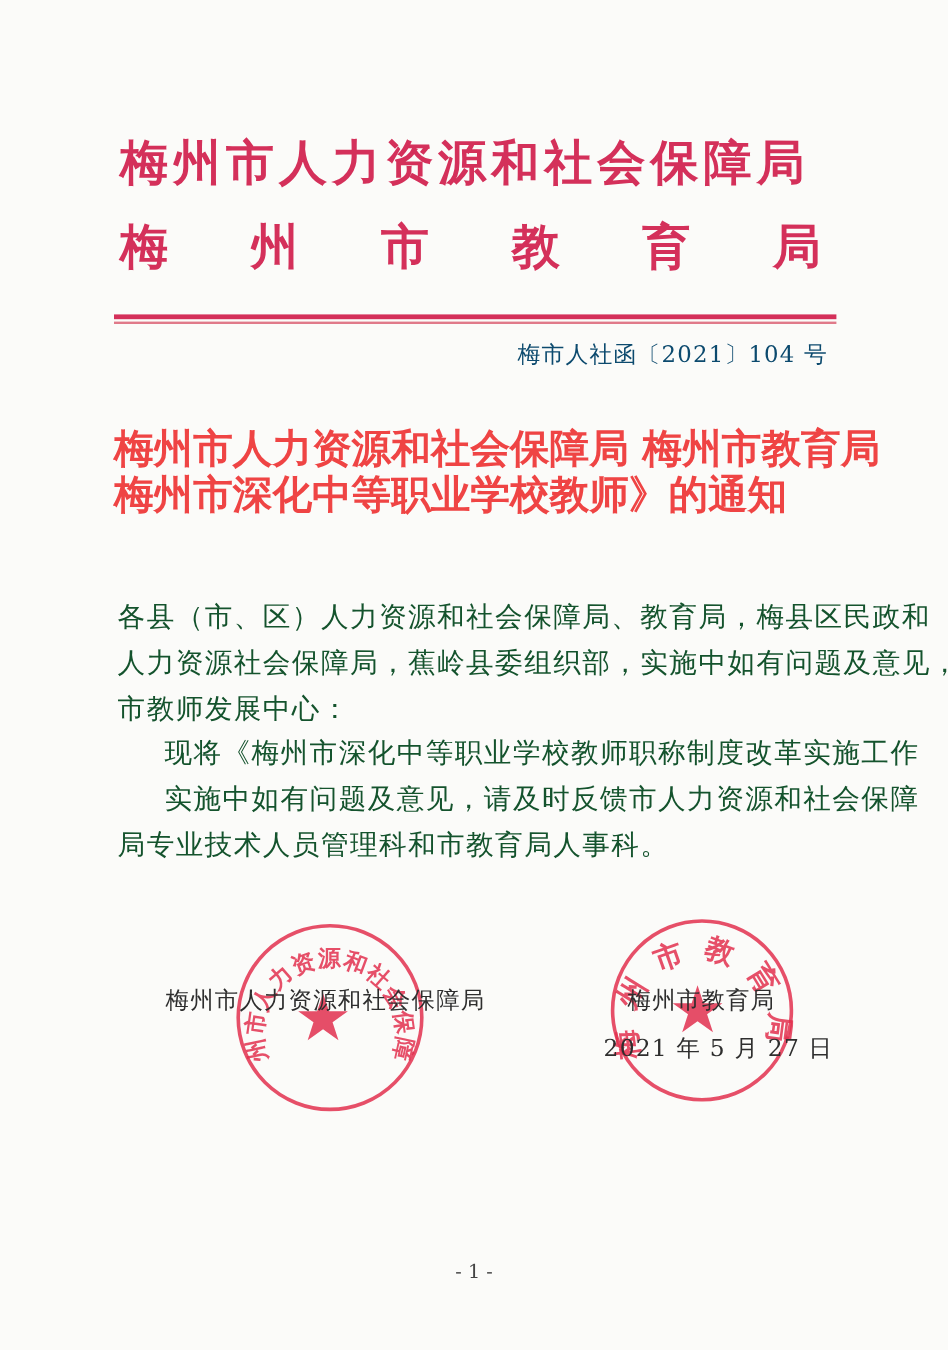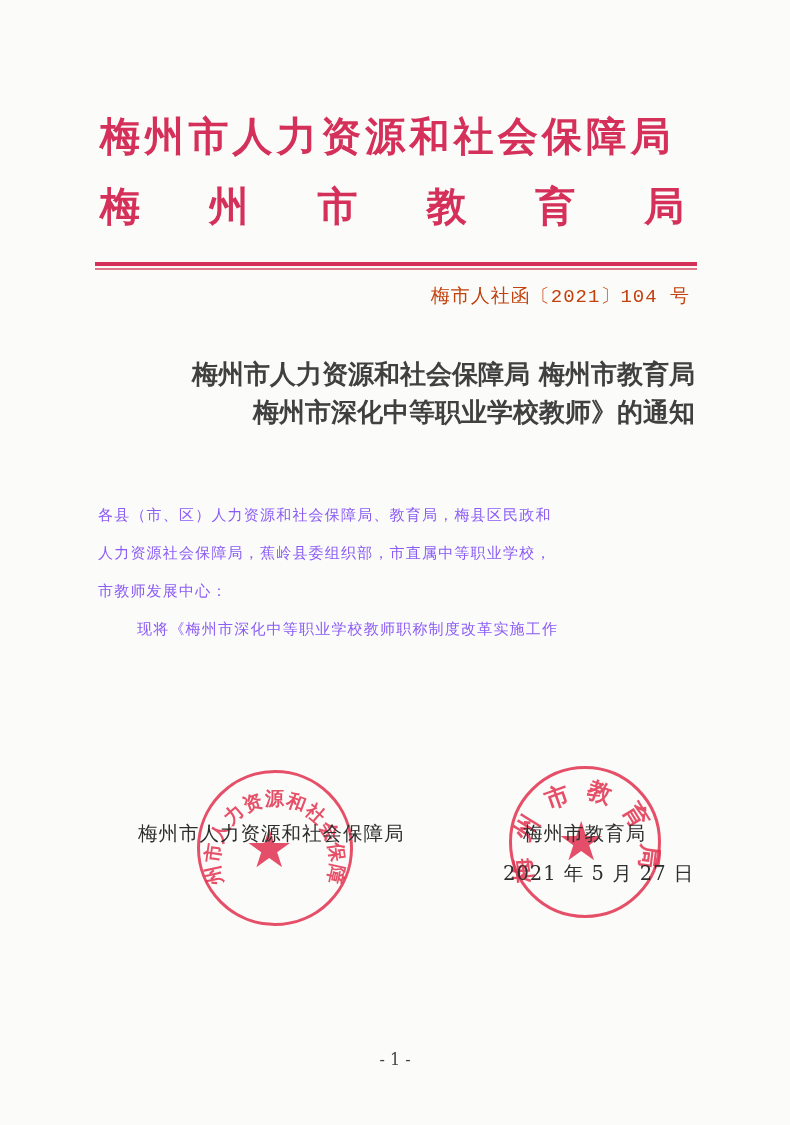--- a/index.html
+++ b/index.html
@@ -14,33 +14,33 @@
     left: 100px; width: 584px; color: #d4305a;
     font-family: "DejaVu Sans", "Liberation Sans", sans-serif;
     font-weight: bold; font-size: 40px; line-height: 44px;
     white-space: nowrap;
   }
   .hdr1 { top: 114px; letter-spacing: 4.2px; }
   .hdr2 { top: 184px; display: flex; justify-content: space-between; }
   .hdr2 span { display: inline-block; }
   .redline-thick { left: 95px; top: 262px; width: 602px; height: 4px; background: #d4305a; }
   .redline-thin { left: 95px; top: 268px; width: 602px; height: 1.5px; background: #e07a8a; }
-  .docno { right: 100px; top: 283px; font-size: 19px; letter-spacing: 1px; color: #c2410c; font-family: Liberation Mono, monospace; }
+  .docno { right: 100px; top: 283px; font-size: 19px; letter-spacing: 1px; color: #0c4a6e; }
   .title {
-    left: 95px; width: 600px; top: 355px; text-align: right;
+    left: 95px; width: 600px; top: 355px; text-align: left;
     font-family: "DejaVu Serif", "Liberation Serif", serif;
-    font-weight: bold; font-size: 26px; line-height: 38px; color: #404040;
+    font-weight: bold; font-size: 33px; line-height: 38px; color: #ef4444;
   }
   .title div { white-space: nowrap; }
   .body {
-    left: 98px; width: 600px; font-size: 15px; line-height: 38px; color: #8b5cf6;
+    left: 98px; width: 600px; font-size: 23px; line-height: 38px; color: #14532d;
     letter-spacing: 1.2px;
   }
   .body p { margin: 0; white-space: nowrap; }
-  .body p.indent { text-indent: 39px; }
+  .body p.indent { text-indent: 39px; font-family: Liberation Mono, monospace; }
   .seal {
     border: 3.5px solid #e2304f; border-radius: 50%; opacity: 0.85;
     box-sizing: border-box;
   }
   .seal-text {
     color: #e2304f; font-family: "DejaVu Sans", "Liberation Sans", sans-serif;
     font-weight: bold; opacity: 0.85;
   }
   .sig { font-size: 19.5px; color: #2e2e2e; letter-spacing: 1px; white-space: nowrap; }
   .pagenum { left: 0; width: 790px; top: 1050px; text-align: center; font-size: 16px; color: #444; }
@@ -62,23 +62,25 @@
 
 <div class="abs docno">梅市人社函〔2021〕104 号</div>
 
 <div class="abs title">
   <div>梅州市人力资源和社会保障局  梅州市教育局</div>
   <div>梅州市深化中等职业学校教师》的通知</div>
 </div>
 
 <div class="abs body" style="top: 496px;">
   <p>各县（市、区）人力资源和社会保障局、教育局，梅县区民政和</p>
-  <p>人力资源社会保障局，蕉岭县委组织部，市直属中等职业学校，</p>
+  <p>人力资源社会保障局，蕉岭县委组织部，实施中如有问题及意见，</p>
   <p>市教师发展中心：</p>
   <p class="indent">现将《梅州市深化中等职业学校教师职称制度改革实施工作</p>
+  <p class="indent">实施中如有问题及意见，请及时反馈市人力资源和社会保障</p>
+  <p>局专业技术人员管理科和市教育局人事科。</p>
 </div>
 
 <div class="abs seal" style="left:197px; top:770px; width:156px; height:156px;"></div>
 <svg class="abs" style="left:197px; top:770px;" width="156" height="156" viewBox="0 0 156 156">
   <defs>
     <path id="arc1" d="M 30 120 A 56 56 0 1 1 126 120"></path>
   </defs>
   <text font-family="DejaVu Sans, sans-serif" font-weight="bold" font-size="19" fill="#e2304f" fill-opacity="0.85" letter-spacing="1">
     <textPath href="#arc1" startOffset="50%" text-anchor="middle">梅州市人力资源和社会保障局</textPath>
   </text>

